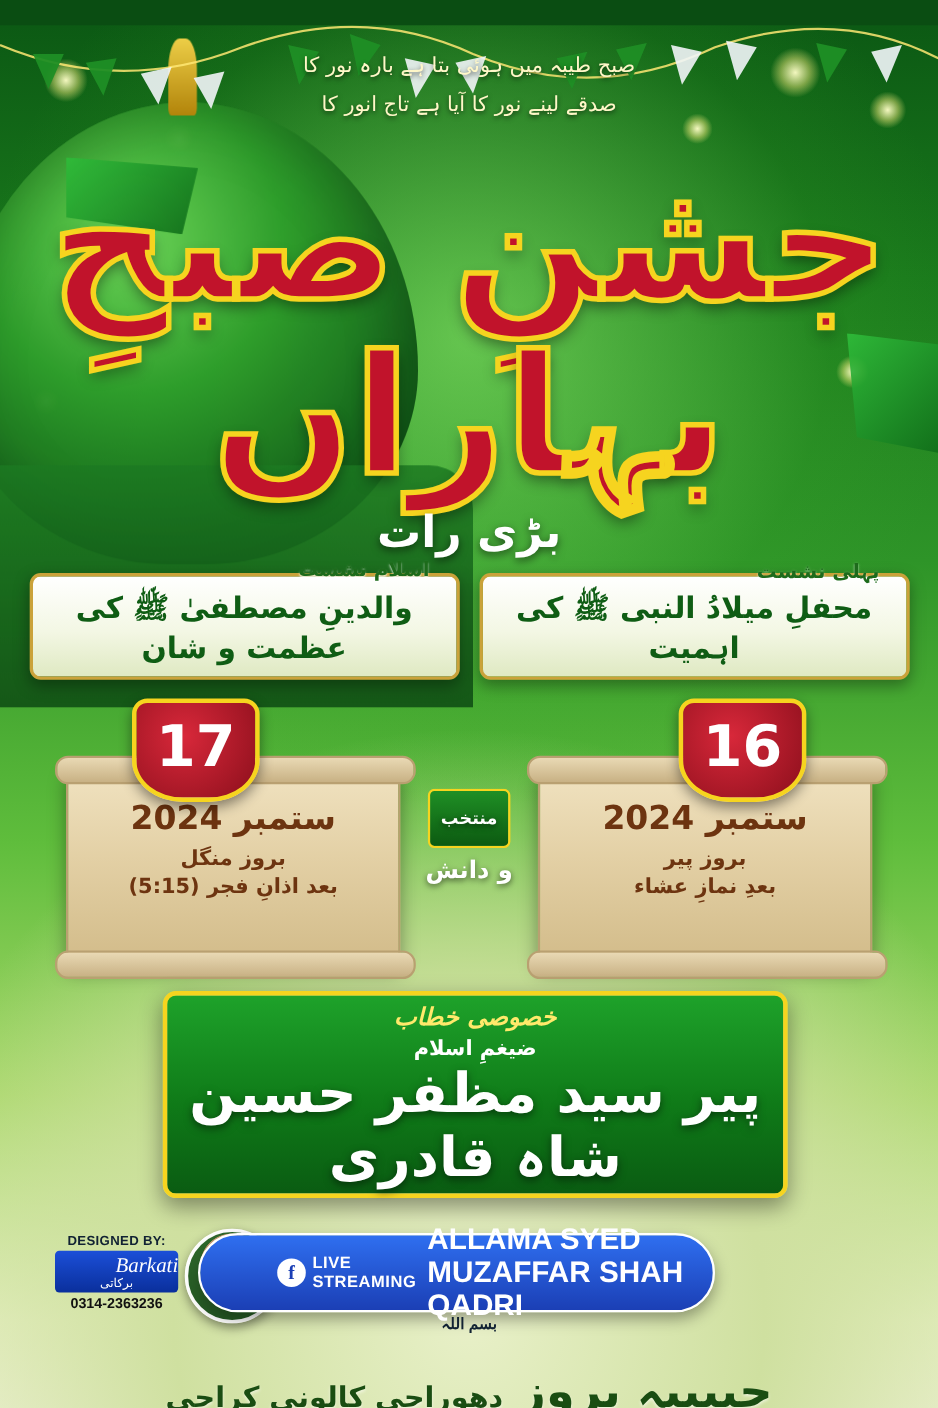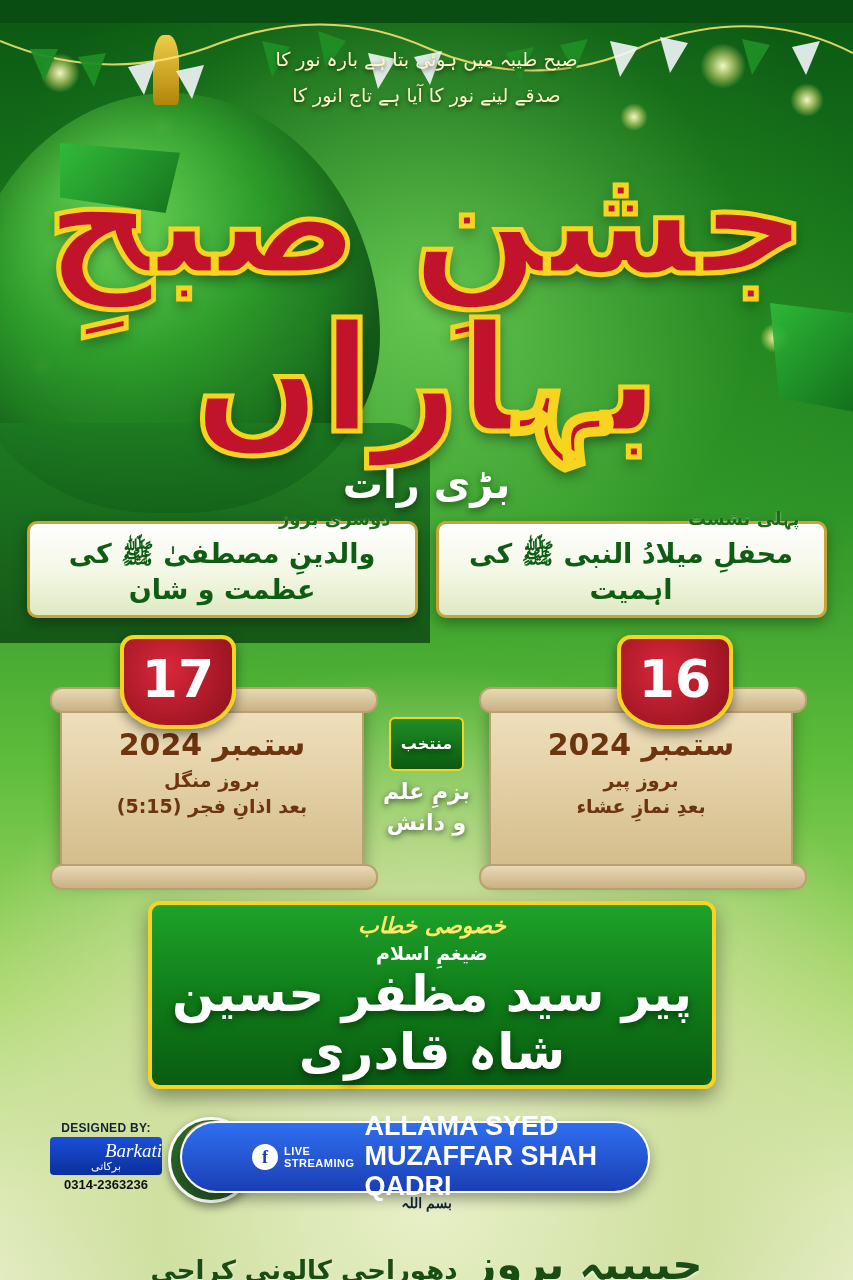--- a/index.html
+++ b/index.html
@@ -161,21 +161,21 @@
   .photo{
     position:absolute;left:168px;top:1094px;width:80px;height:80px;border-radius:50%;
     background:radial-gradient(circle at 50% 38%,#f0cfa8 0%,#caa277 45%,#2f6a2c 46%,#1d4f1e 100%);
     border:3px solid #ffffff;box-shadow:0 4px 10px rgba(0,0,0,.4);
   }
   .fbicon{
     width:26px;height:26px;border-radius:50%;background:#ffffff;color:#1b3fb5;
     font-weight:bold;font-size:18px;text-align:center;line-height:26px;font-family:"Liberation Serif",serif;
     flex:0 0 auto;margin-right:6px;
   }
-  .livetxt{color:#fff;font-size:11px;font-weight:bold;margin-right:10px;letter-spacing:.5px;}
+  .livetxt{color:#fff;font-size:15px;font-weight:bold;margin-right:10px;letter-spacing:.5px;}
   .speakerEn{color:#fff;font-size:27px;font-weight:bold;line-height:1.1;text-align:left;}
   
   .footer{
     position:absolute;left:0;bottom:14px;width:853px;text-align:center;direction:rtl;
     color:#1a4d12;font-size:42px;font-weight:bold;font-family:"DejaVu Sans",sans-serif;
     text-shadow:0 2px 3px rgba(255,255,255,.6);
   }
   .footer .small{font-size:26px;}
   .logoTop{
     position:absolute;left:50%;transform:translateX(-50%);bottom:92px;
@@ -230,21 +230,21 @@
   <div class="mainTitle">جشنِ صبحِ بہاراں</div>
 
   <div class="subTitle">بڑی رات</div>
 
   <div class="sessions">
     <div class="session">
       <div class="label">پہلی نشست</div>
       <div class="txt">محفلِ میلادُ النبی ﷺ کی اہمیت</div>
     </div>
     <div class="session">
-      <div class="label">دوسری بروز</div>
+      <div class="label">اسلام نشست</div>
       <div class="txt">والدینِ مصطفیٰ ﷺ کی عظمت و شان</div>
     </div>
   </div>
 
   <div class="scrolls">
 
     <div class="scroll right">
       <div class="scrolltxt">
         <div class="d1">ستمبر 2024</div>
         <div class="d2">بروز پیر</div>
@@ -257,21 +257,20 @@
       <div class="scrolltxt">
         <div class="d1">ستمبر 2024</div>
         <div class="d2">بروز منگل</div>
         <div class="d3">بعد اذانِ فجر (5:15)</div>
       </div>
     </div>
     <div class="badge l">17</div>
 
     <div class="centerTag">
       <div class="rib">منتخب</div>
-      <div>بزمِ علم</div>
       <div>و دانش</div>
     </div>
   </div>
 
   <div class="speakerBox">
     <div class="kh">خصوصی خطاب</div>
     <div class="ti">ضیغمِ اسلام</div>
     <div class="nm">پیر سید مظفر حسین شاہ قادری</div>
   </div>
 

